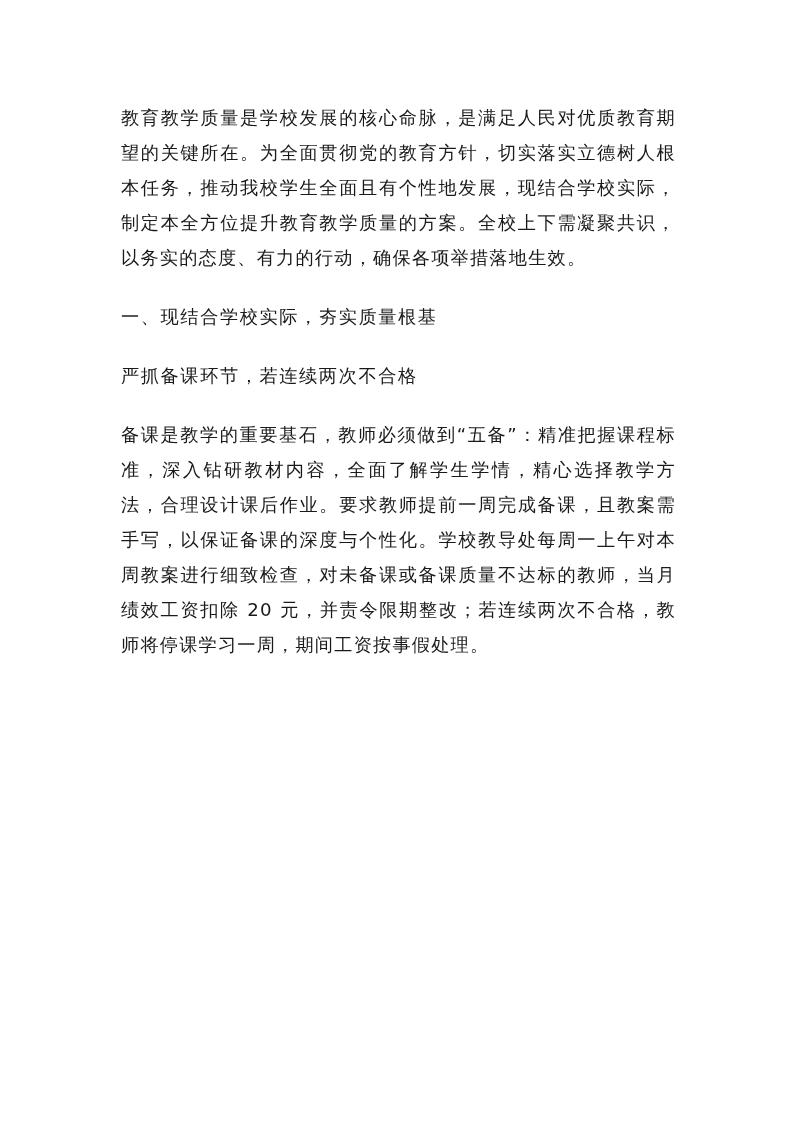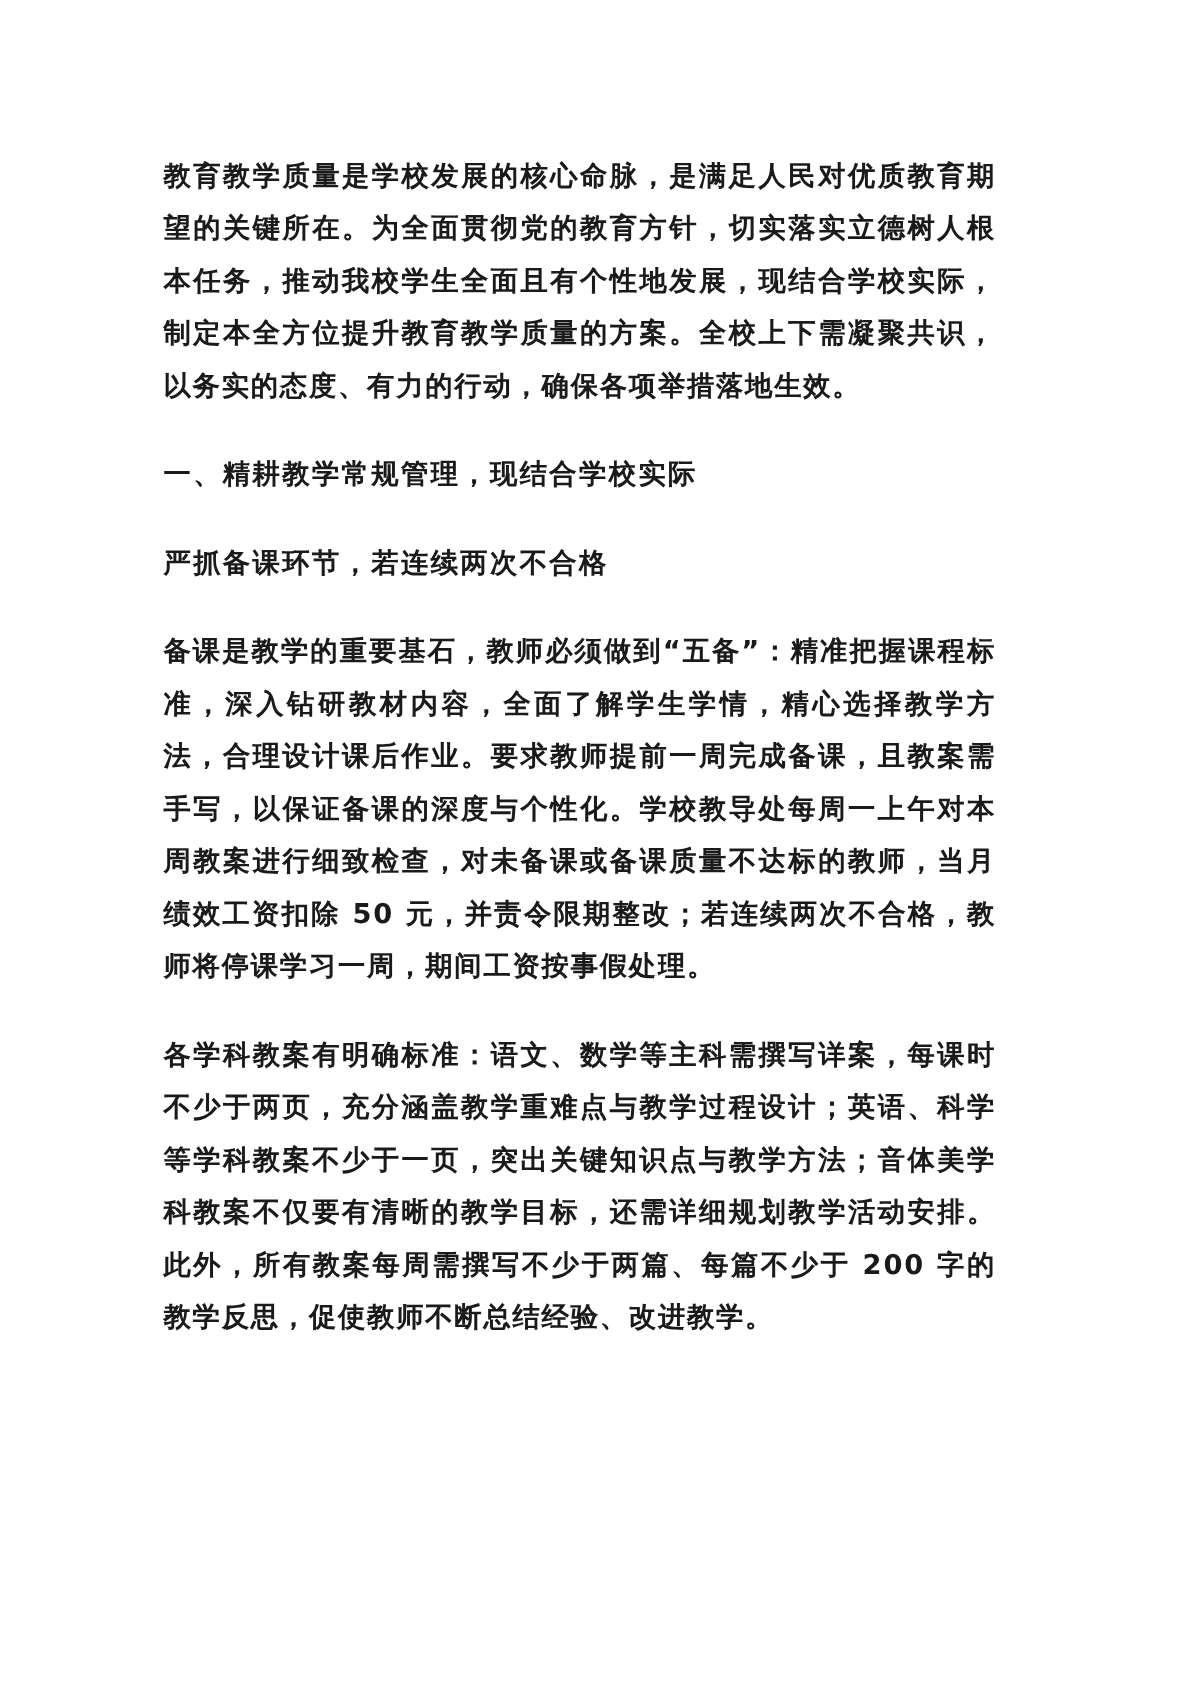--- a/index.html
+++ b/index.html
@@ -10,24 +10,23 @@
     body {
       width: 793px;
       height: 1122px;
       position: relative;
       overflow: hidden;
       font-family: "DejaVu Sans", "Liberation Sans", sans-serif;
       color: #1a1a1a;
     }
     .page {
       position: absolute;
-      left: 109px;
+      left: 121px;
       top: 100px;
       width: 555px;
-      font-weight: bold;
     }
     .para {
       margin: 0 0 24px 0;
       font-size: 18.2px;
       line-height: 35px;
       letter-spacing: 1.2px;
       text-align: justify;
       text-align-last: left;
     }
     .heading {
@@ -35,17 +34,16 @@
       font-size: 18.2px;
       line-height: 35px;
       letter-spacing: 1.6px;
     }
   </style>
 </head>
 <body>
 
 <div class="page">
   <p class="para">教育教学质量是学校发展的核心命脉，是满足人民对优质教育期望的关键所在。为全面贯彻党的教育方针，切实落实立德树人根本任务，推动我校学生全面且有个性地发展，现结合学校实际，制定本全方位提升教育教学质量的方案。全校上下需凝聚共识，以务实的态度、有力的行动，确保各项举措落地生效。</p>
-  <p class="heading">一、精耕教学常规管理，现结合学校实际</p>
+  <p class="heading">一、现结合学校实际，夯实质量根基</p>
   <p class="heading">严抓备课环节，若连续两次不合格</p>
-  <p class="para">备课是教学的重要基石，教师必须做到“五备”：精准把握课程标准，深入钻研教材内容，全面了解学生学情，精心选择教学方法，合理设计课后作业。要求教师提前一周完成备课，且教案需手写，以保证备课的深度与个性化。学校教导处每周一上午对本周教案进行细致检查，对未备课或备课质量不达标的教师，当月绩效工资扣除 50 元，并责令限期整改；若连续两次不合格，教师将停课学习一周，期间工资按事假处理。</p>
-  <p class="para">各学科教案有明确标准：语文、数学等主科需撰写详案，每课时不少于两页，充分涵盖教学重难点与教学过程设计；英语、科学等学科教案不少于一页，突出关键知识点与教学方法；音体美学科教案不仅要有清晰的教学目标，还需详细规划教学活动安排。此外，所有教案每周需撰写不少于两篇、每篇不少于 200 字的教学反思，促使教师不断总结经验、改进教学。</p>
+  <p class="para">备课是教学的重要基石，教师必须做到“五备”：精准把握课程标准，深入钻研教材内容，全面了解学生学情，精心选择教学方法，合理设计课后作业。要求教师提前一周完成备课，且教案需手写，以保证备课的深度与个性化。学校教导处每周一上午对本周教案进行细致检查，对未备课或备课质量不达标的教师，当月绩效工资扣除 20 元，并责令限期整改；若连续两次不合格，教师将停课学习一周，期间工资按事假处理。</p>
 </div>
 
 </body></html>

